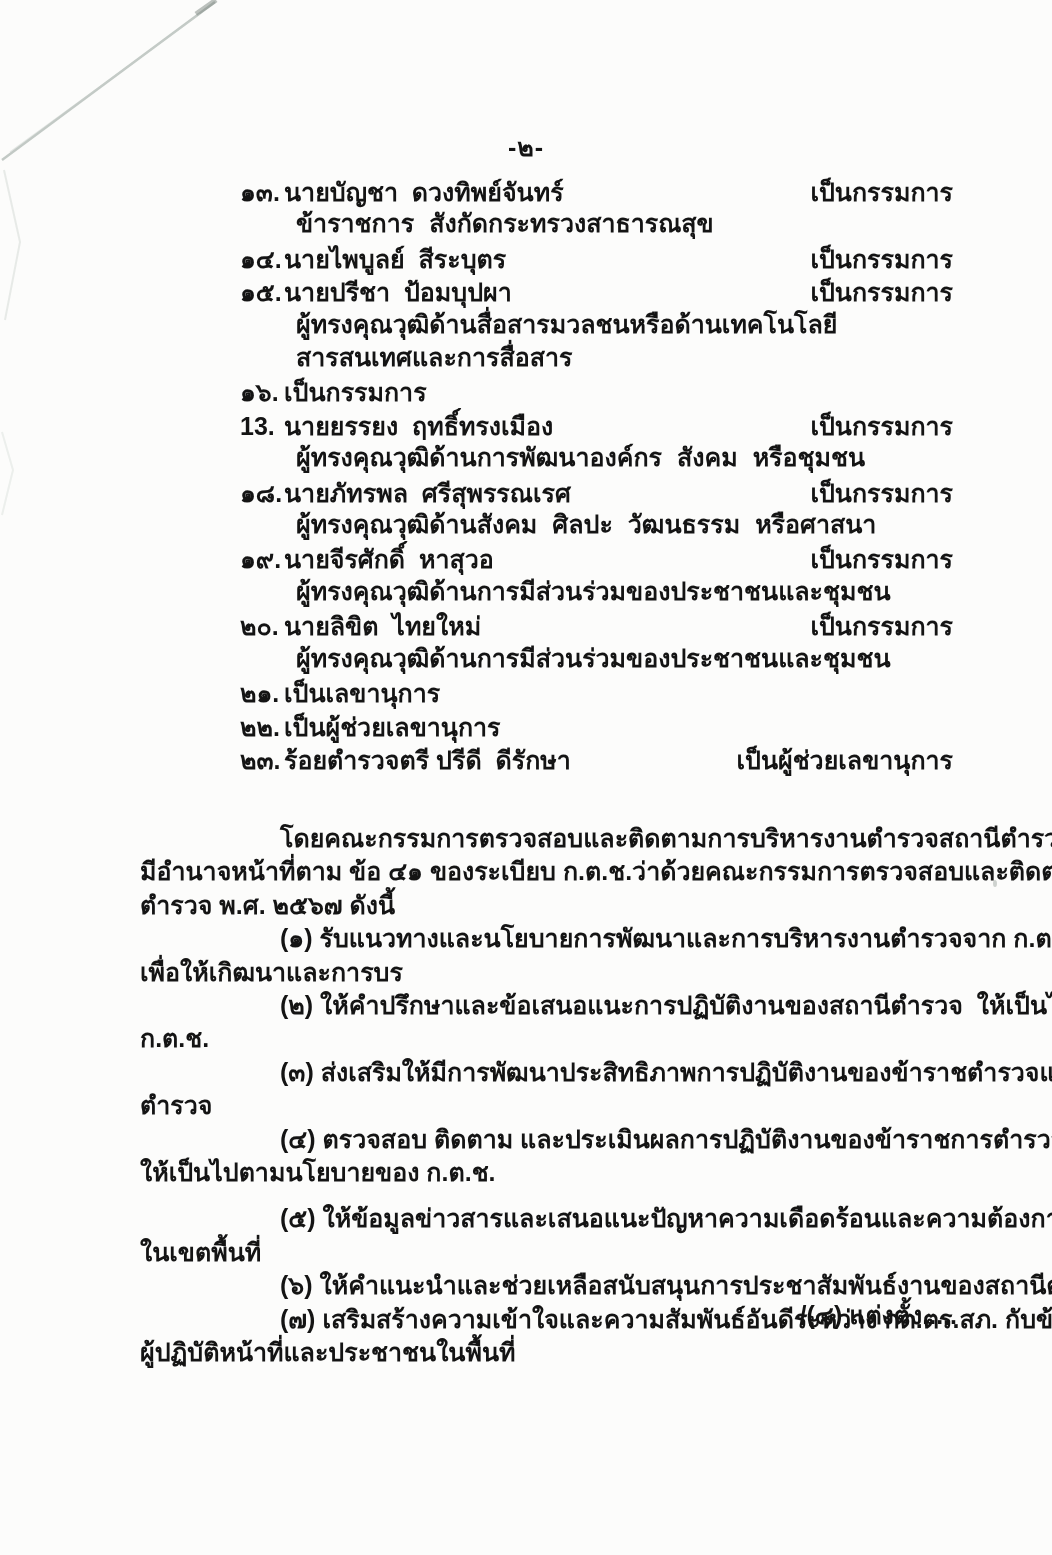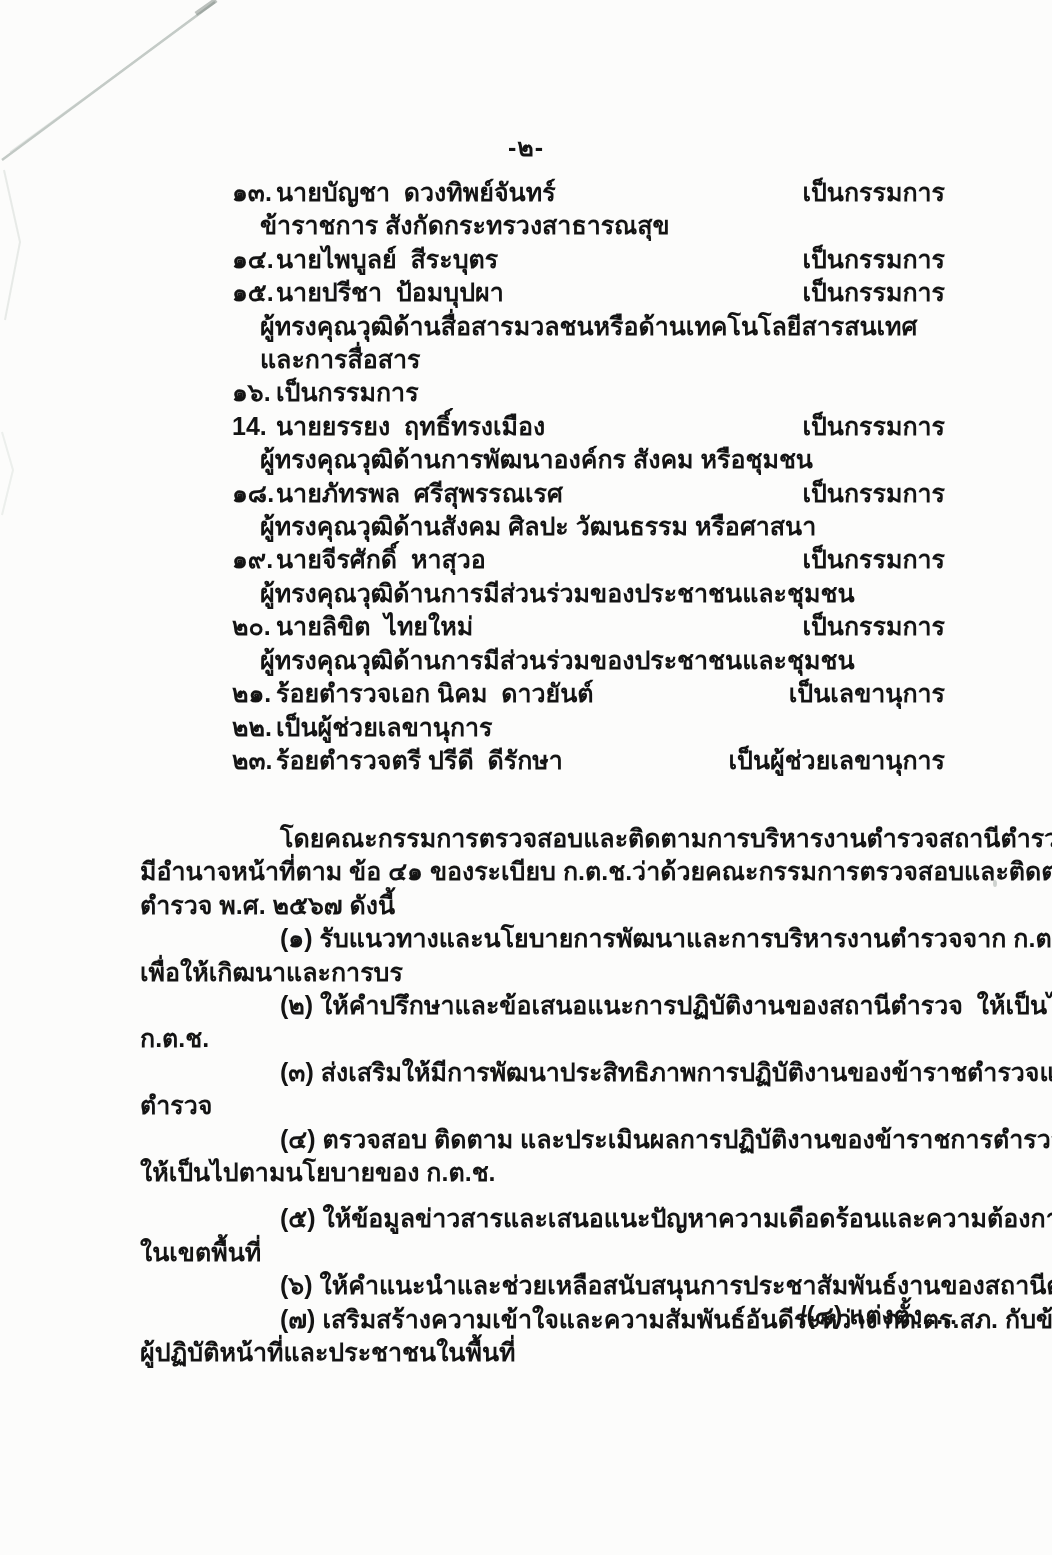--- a/index.html
+++ b/index.html
@@ -13,28 +13,28 @@
     font-size:25px;
     overflow:hidden;
   }
   .crease{position:absolute;left:0;top:0;pointer-events:none;}
   .speck{position:absolute;left:993px;top:880px;width:4px;height:7px;background:#96a09a;border-radius:50%;opacity:.45;}
   .page-number{
     position:absolute;top:127px;left:0;width:1052px;
     text-align:center;letter-spacing:1px;
   }
   .committee{
-    position:absolute;top:176px;left:232px;width:713px;
+    position:absolute;top:176px;left:240px;width:713px;
     line-height:33.4px;
   }
   .member-row{display:flex;align-items:baseline;}
   .member-no{flex:0 0 44px;}
   .member-name{flex:1 1 auto;}
   .member-role{flex:0 0 auto;text-align:right;white-space:nowrap;}
-  .member-desc{margin-left:28px;}
+  .member-desc{margin-left:56px;font-family:Liberation Mono, monospace;}
   .doc-body{
     position:absolute;top:822px;left:140px;width:824px;
     line-height:33.4px;
   }
   .body-line{white-space:nowrap;}
   .indent{padding-left:140px;}
   .gap{margin-top:13px;}
   .continuation{
     position:absolute;top:1295px;right:95px;
     white-space:nowrap;
@@ -87,21 +87,21 @@
 
       <div>
         <div class="member-row">
           <span class="member-no">๑๖.</span>
           <span class="member-role">เป็นกรรมการ</span>
         </div>
       </div>
 
       <div>
         <div class="member-row">
-          <span class="member-no">14.</span>
+          <span class="member-no">13.</span>
           <span class="member-name">นายยรรยง &nbsp;ฤทธิ์ทรงเมือง</span>
           <span class="member-role">เป็นกรรมการ</span>
         </div>
         <div class="member-desc">ผู้ทรงคุณวุฒิด้านการพัฒนาองค์กร สังคม หรือชุมชน</div>
       </div>
 
       <div>
         <div class="member-row">
           <span class="member-no">๑๘.</span>
           <span class="member-name">นายภัทรพล &nbsp;ศรีสุพรรณเรศ</span>
@@ -124,21 +124,20 @@
           <span class="member-no">๒๐.</span>
           <span class="member-name">นายลิขิต &nbsp;ไทยใหม่</span>
           <span class="member-role">เป็นกรรมการ</span>
         </div>
         <div class="member-desc">ผู้ทรงคุณวุฒิด้านการมีส่วนร่วมของประชาชนและชุมชน</div>
       </div>
 
       <div>
         <div class="member-row">
           <span class="member-no">๒๑.</span>
-          <span class="member-name">ร้อยตำรวจเอก นิคม &nbsp;ดาวยันต์</span>
           <span class="member-role">เป็นเลขานุการ</span>
         </div>
 
       </div>
 
       <div>
         <div class="member-row">
           <span class="member-no">๒๒.</span>
           <span class="member-role">เป็นผู้ช่วยเลขานุการ</span>
         </div>

